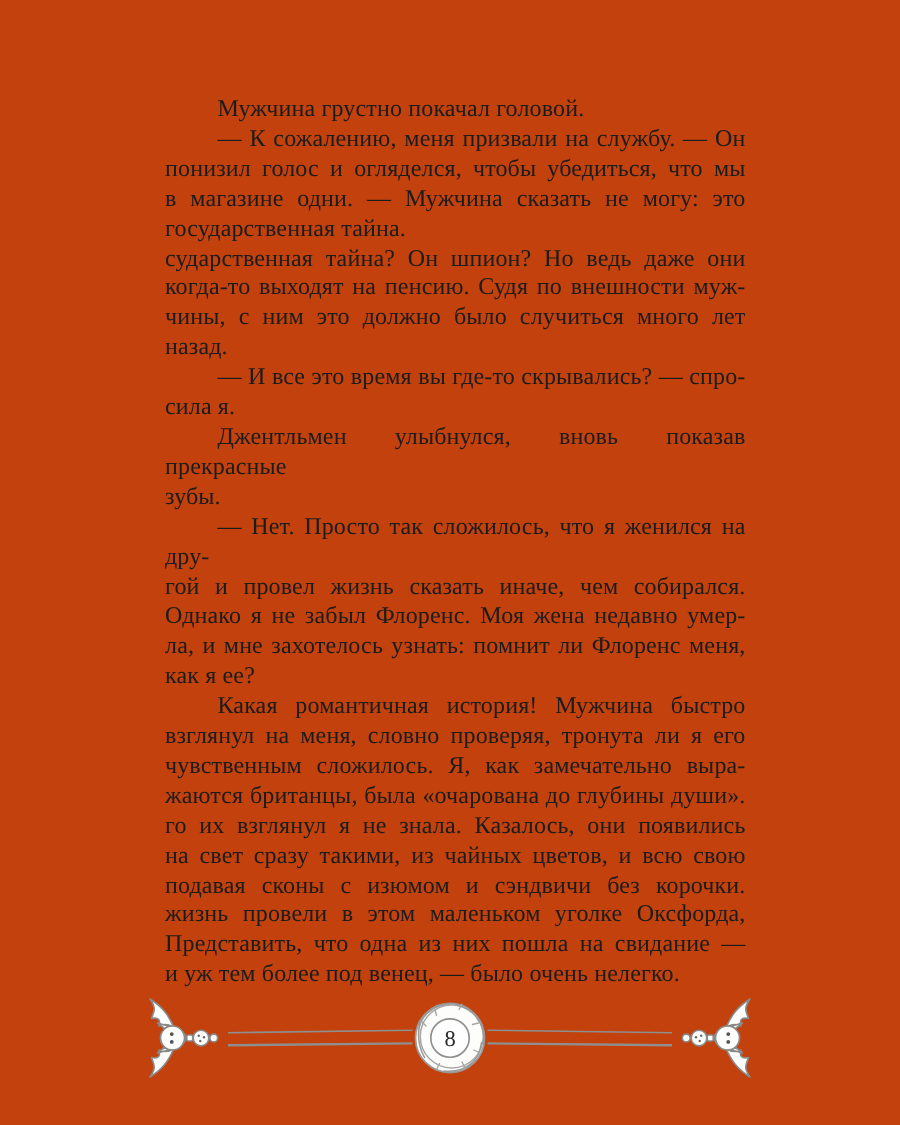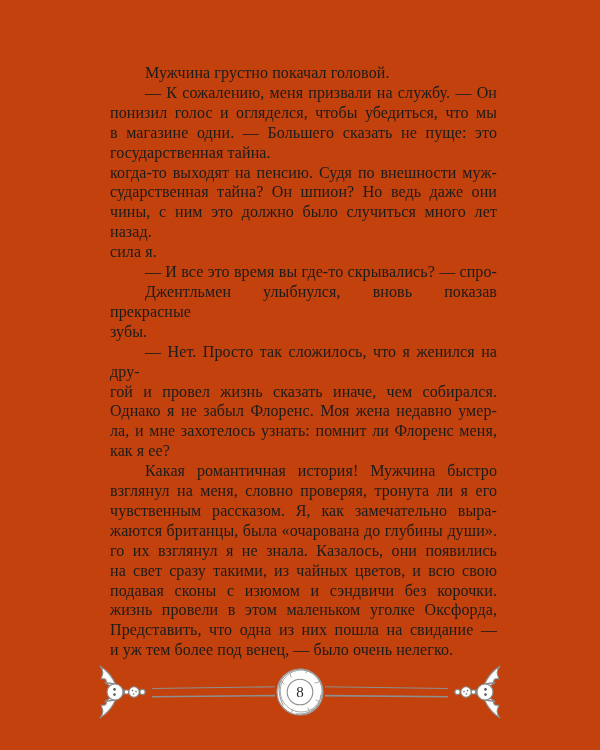--- a/index.html
+++ b/index.html
@@ -48,48 +48,48 @@
 
 <div class="page">
 
   <div class="text-block">
       <div class="para">
         <div class="line indent last">Мужчина грустно покачал головой.</div>
       </div>
       <div class="para">
         <div class="line indent">— К сожалению, меня призвали на службу. — Он</div>
         <div class="line">понизил голос и огляделся, чтобы убедиться, что мы</div>
-        <div class="line">в магазине одни. — Большего сказать не пуще: это</div>
+        <div class="line">в магазине одни. — Мужчина сказать не могу: это</div>
         <div class="line last">государственная тайна.</div>
       </div>
       <div class="para">
+        <div class="line">сударственная тайна? Он шпион? Но ведь даже они</div>
         <div class="line">когда-то выходят на пенсию. Судя по внешности муж-</div>
-        <div class="line">сударственная тайна? Он шпион? Но ведь даже они</div>
         <div class="line">чины, с ним это должно было случиться много лет</div>
         <div class="line last">назад.</div>
       </div>
       <div class="para">
+        <div class="line indent">— И все это время вы где-то скрывались? — спро-</div>
         <div class="line last">сила я.</div>
-        <div class="line indent">— И все это время вы где-то скрывались? — спро-</div>
       </div>
       <div class="para">
         <div class="line indent">Джентльмен улыбнулся, вновь показав прекрасные</div>
         <div class="line last">зубы.</div>
       </div>
       <div class="para">
         <div class="line indent">— Нет. Просто так сложилось, что я женился на дру-</div>
         <div class="line">гой и провел жизнь сказать иначе, чем собирался.</div>
         <div class="line">Однако я не забыл Флоренс. Моя жена недавно умер-</div>
         <div class="line">ла, и мне захотелось узнать: помнит ли Флоренс меня,</div>
         <div class="line last">как я ее?</div>
       </div>
       <div class="para">
         <div class="line indent">Какая романтичная история! Мужчина быстро</div>
         <div class="line">взглянул на меня, словно проверяя, тронута ли я его</div>
-        <div class="line">чувственным рассказом. Я, как замечательно выра-</div>
+        <div class="line">чувственным сложилось. Я, как замечательно выра-</div>
         <div class="line">жаются британцы, была «очарована до глубины души».</div>
         <div class="line">го их взглянул я не знала. Казалось, они появились</div>
         <div class="line">на свет сразу такими, из чайных цветов, и всю свою</div>
         <div class="line">подавая сконы с изюмом и сэндвичи без корочки.</div>
         <div class="line">жизнь провели в этом маленьком уголке Оксфорда,</div>
         <div class="line">Представить, что одна из них пошла на свидание —</div>
         <div class="line last">и уж тем более под венец, — было очень нелегко.</div>
       </div>
     </div>
 

